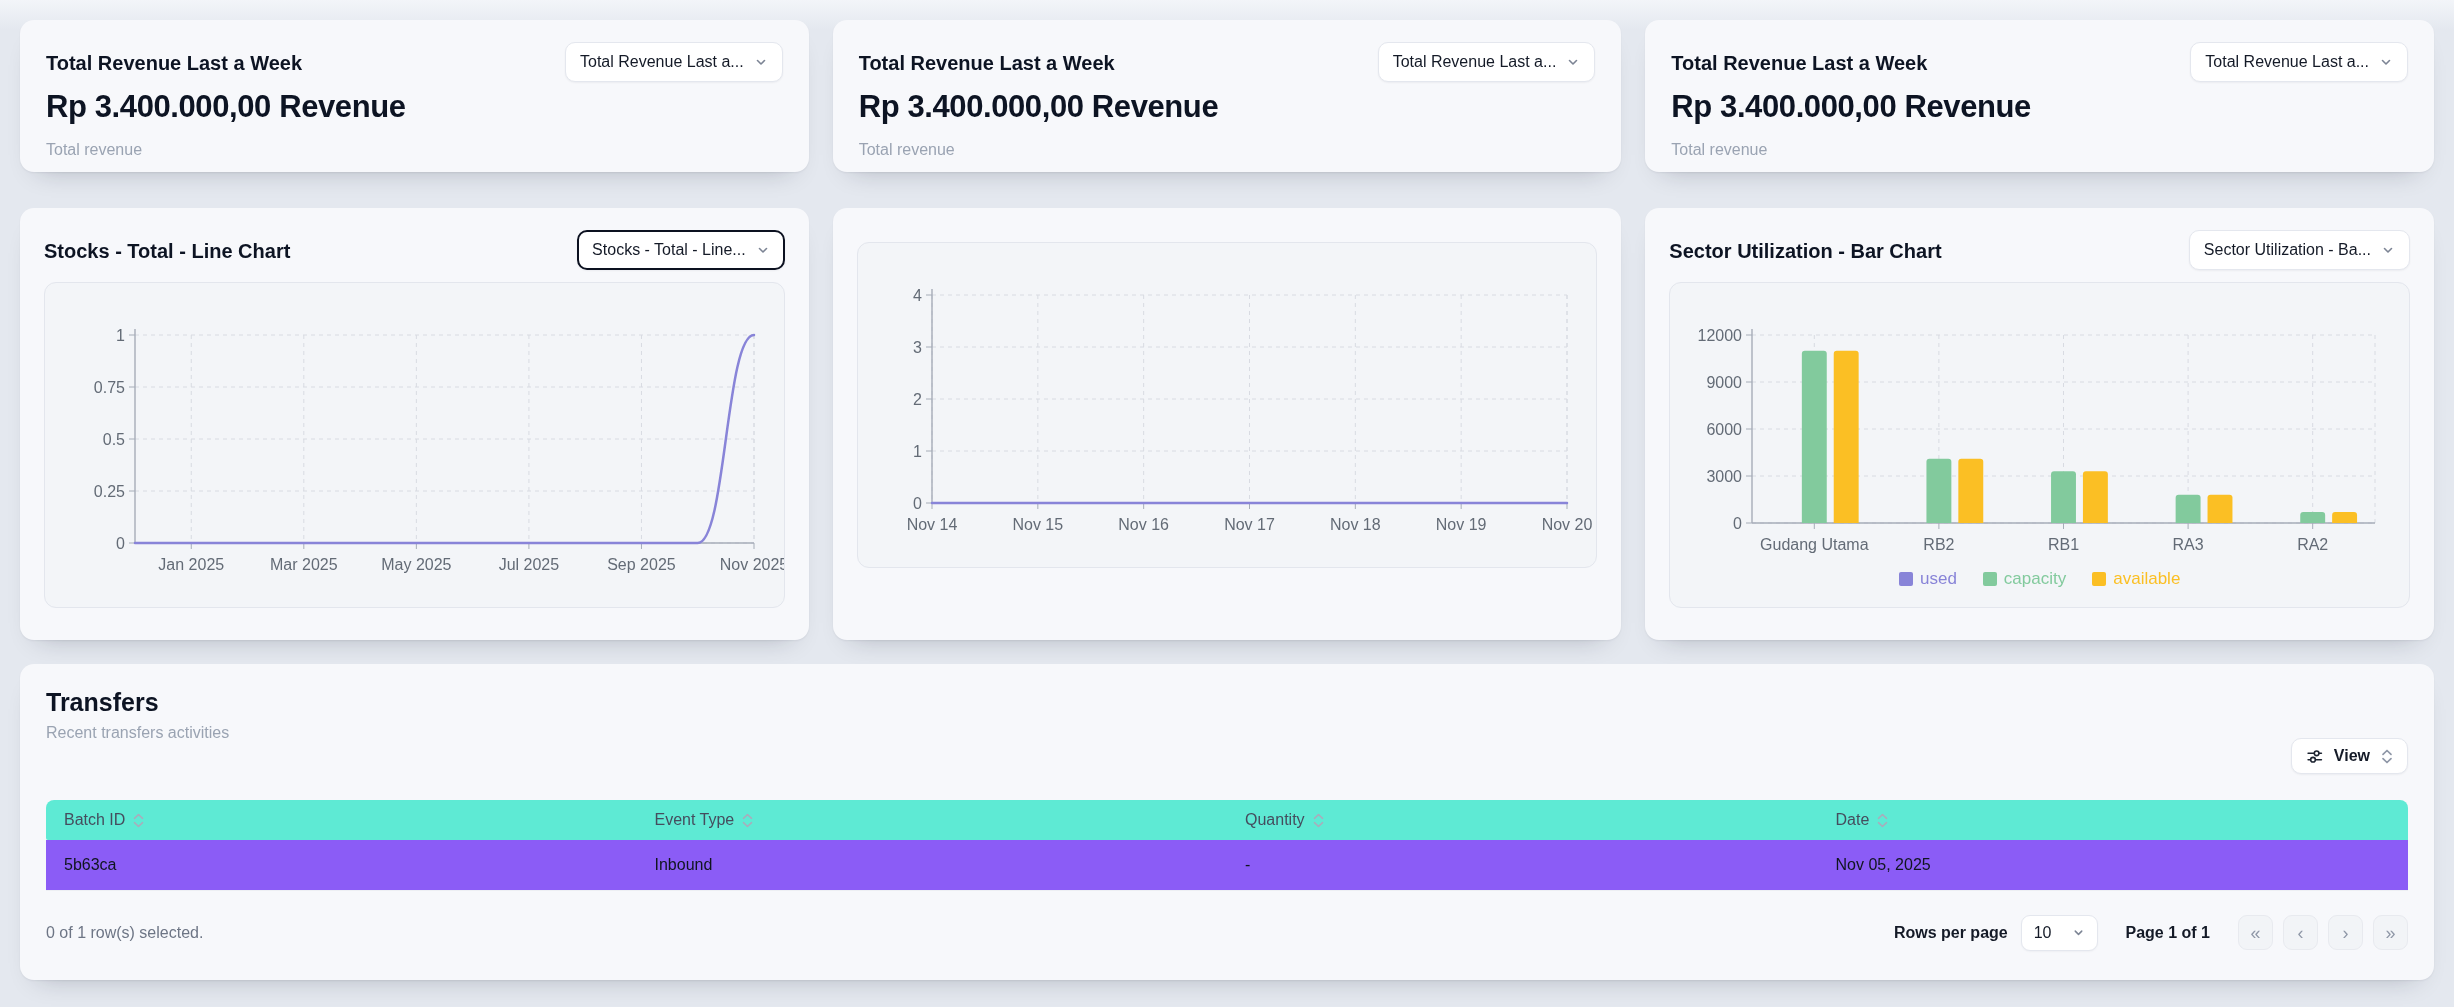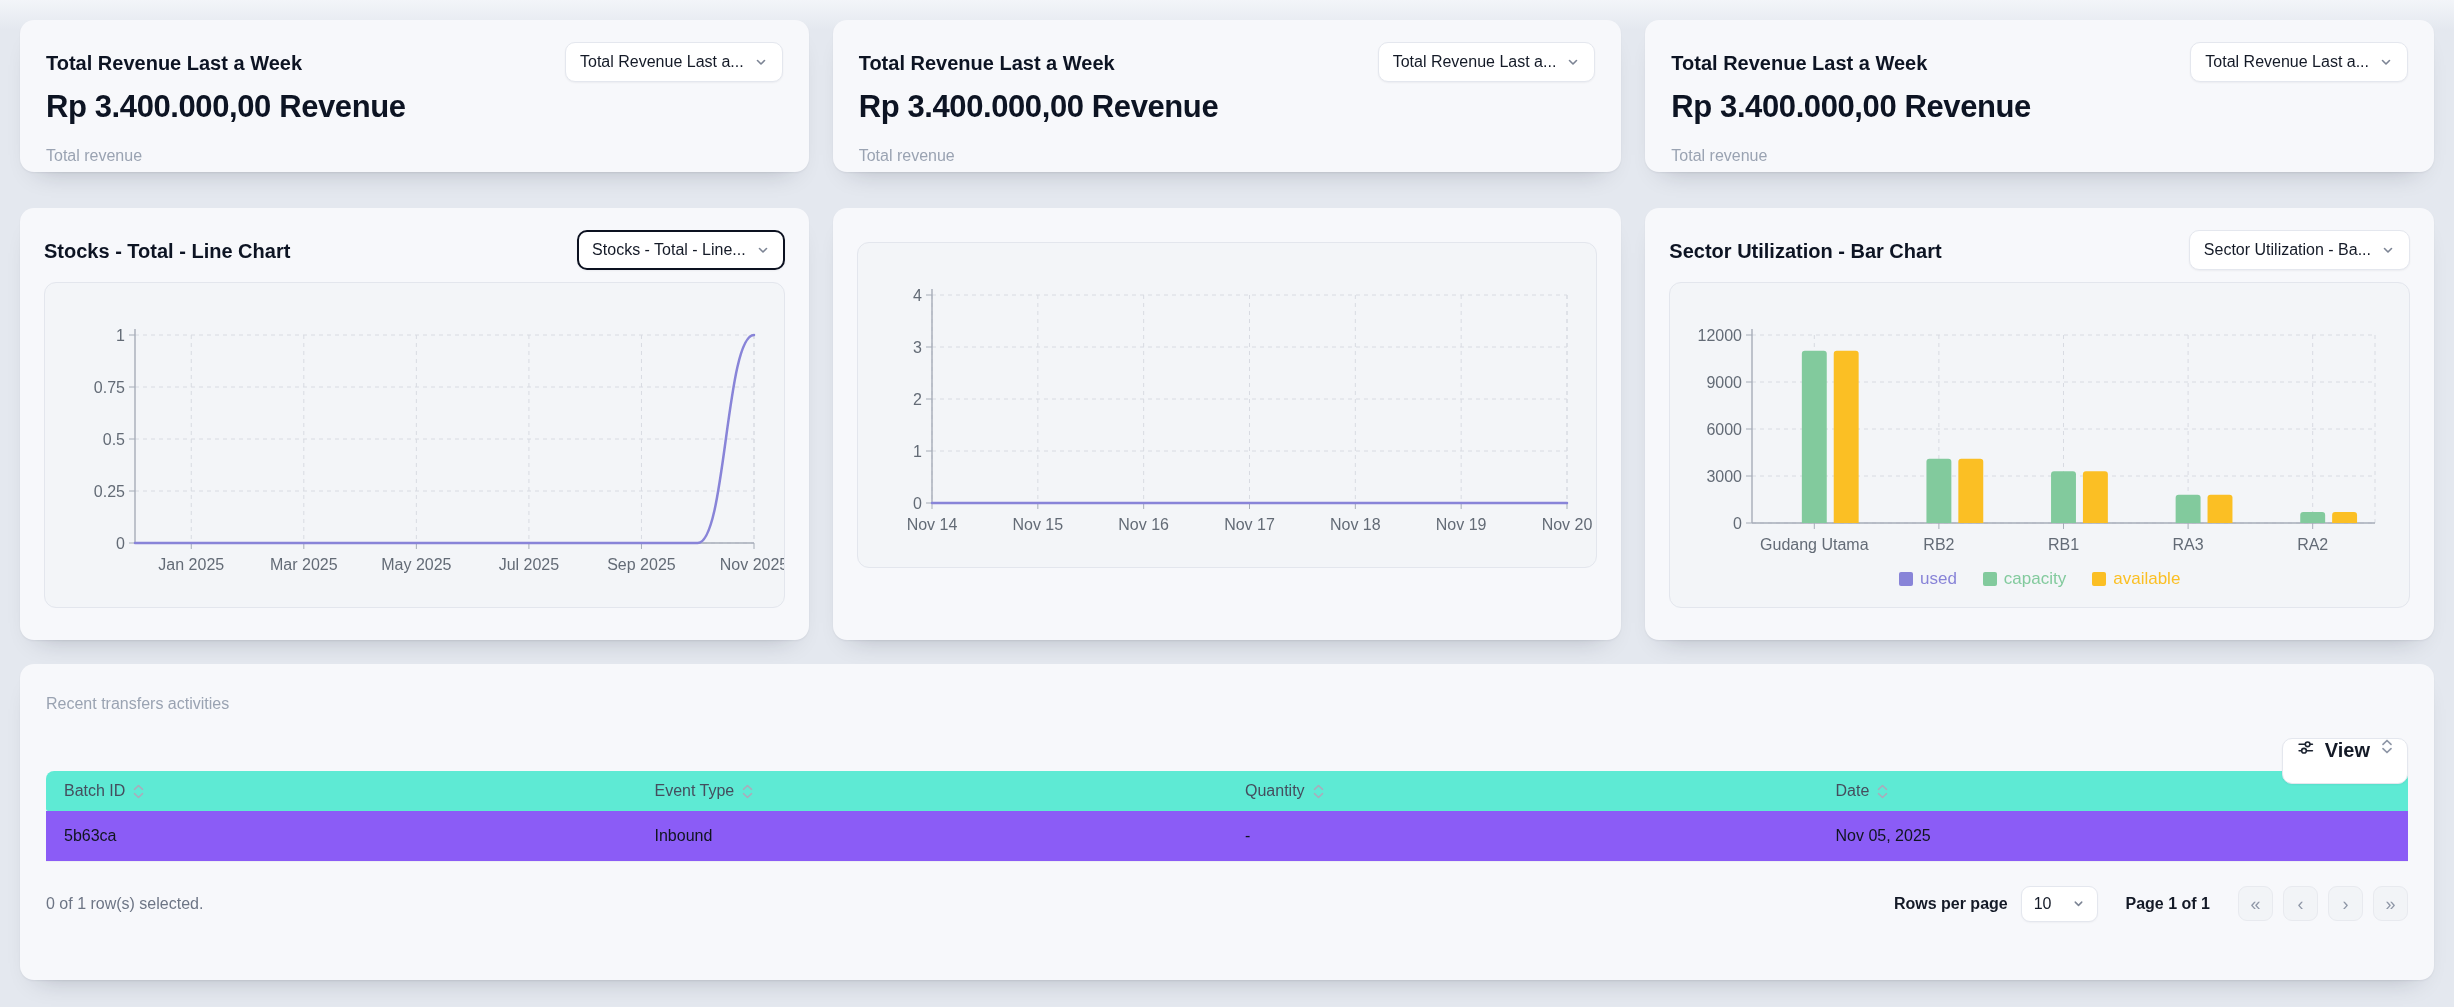--- a/index.html
+++ b/index.html
@@ -24,45 +24,45 @@
   .card-title { font-size: 20px; font-weight: 700; color: #0d1423; padding-top: 10px; }
   .select-btn {
     display: inline-flex; align-items: center; gap: 10px;
     height: 40px; padding: 0 14px;
     background: #ffffff; border: 1px solid #e4e7ee; border-radius: 10px;
     font-family: inherit; font-size: 16px; color: #141a27;
     box-shadow: 0 1px 2px rgba(16,24,40,.05); cursor: pointer; white-space: nowrap;
   }
   .select-btn.focused { border: 2px solid #0c1120; padding: 0 13px; text-align: right; }
   .stat-value { margin-top: 7px; font-size: 31px; font-weight: 800; letter-spacing: -0.4px; }
-  .stat-sub { margin-top: 22px; font-size: 16px; color: #9aa3b2; }
+  .stat-sub { margin-top: 16px; font-size: 16px; color: #9aa3b2; }
   
   .chart-row { margin-top: 36px; }
   .chart-card { height: 432px; padding: 22px 24px; }
   .chart-panel {
     margin-top: 12px; height: 326px;
     background: #f3f5f8; border: 1px solid #e3e6ed; border-radius: 12px;
     display: flex; flex-direction: column; overflow: hidden;
   }
   .chart-canvas { flex: 1; position: relative; }
   .chart-canvas svg { position: absolute; inset: 0; }
   .chart-legend { height: 38px; display: flex; justify-content: center; align-items: flex-start; gap: 26px; font-size: 17px; }
   .legend-item { display: inline-flex; align-items: center; gap: 7px; }
   .legend-swatch { width: 14px; height: 14px; border-radius: 2px; display: inline-block; }
   svg text { font-family: "Liberation Sans", sans-serif; }
   
   .transfers-card { margin-top: 24px; height: 316px; padding: 24px 26px; position: relative; }
   .transfers-title { font-size: 25px; font-weight: 800; }
   .transfers-sub { margin-top: 7px; font-size: 16px; color: #9aa3b2; }
   .view-btn {
     position: absolute; top: 74px; right: 26px;
-    display: inline-flex; gap: 11px;
-    height: 46px; padding: 0 14px;
+    display: inline-flex; align-items: center; gap: 11px;
+    height: 36px; padding: 0 14px;
     background: #fff; border: 1px solid #e4e7ee; border-radius: 10px;
-    font-family: inherit; font-size: 20px; font-weight: 600; color: #141a27;
+    font-family: inherit; font-size: 16px; font-weight: 600; color: #141a27;
     box-shadow: 0 1px 2px rgba(16,24,40,.05); cursor: pointer;
   }
   table { width: 100%; margin-top: 58px; border-collapse: collapse; table-layout: fixed; }
   thead tr { background: #5eead4; }
   th { text-align: left; font-weight: 500; color: #454d5e; font-size: 16px; height: 40px; padding: 0 18px; }
   th:first-child { border-top-left-radius: 8px; border-bottom-left-radius: 2px; }
   th:last-child { border-top-right-radius: 8px; }
   .th-inner { display: inline-flex; align-items: center; gap: 8px; cursor: pointer; }
   tbody tr { background: #8b5cf6; border-bottom: 1px solid #edeff3; }
   td { font-size: 16px; color: #10151f; height: 50px; padding: 0 18px; }
@@ -311,20 +311,21 @@
             <span class="legend-item">
               <span class="legend-swatch" style="background: rgb(251, 191, 36);"></span>
               <span style="color: rgb(251, 191, 36); text-align: center;">available</span>
             </span>
           </div>
       </div>
     </section>
   </div>
 
   <section class="card transfers-card">
+    <h2 class="transfers-title">Transfers</h2>
     <p class="transfers-sub">Recent transfers activities</p>
 
     <button class="view-btn">
       <svg width="17" height="17" viewBox="0 0 16 16" fill="none" stroke="#1c2330" stroke-width="1.5" stroke-linecap="round">
         <line x1="2" y1="5" x2="7.3" y2="5"></line>
           <circle cx="10" cy="5" r="2.2"></circle>
           <line x1="12.6" y1="5" x2="14.5" y2="5"></line>
         <line x1="2" y1="11" x2="4" y2="11"></line>
           <circle cx="6.6" cy="11" r="2.2"></circle>
           <line x1="9.2" y1="11" x2="14.5" y2="11"></line>

